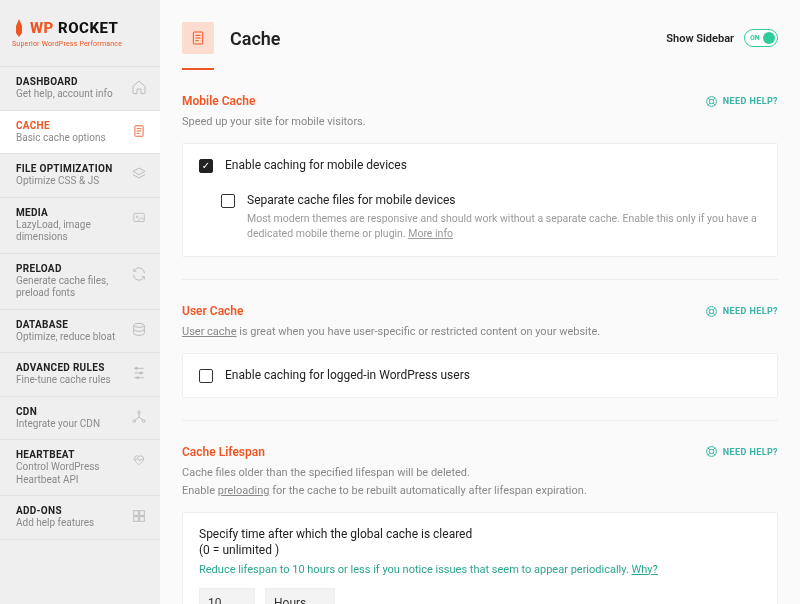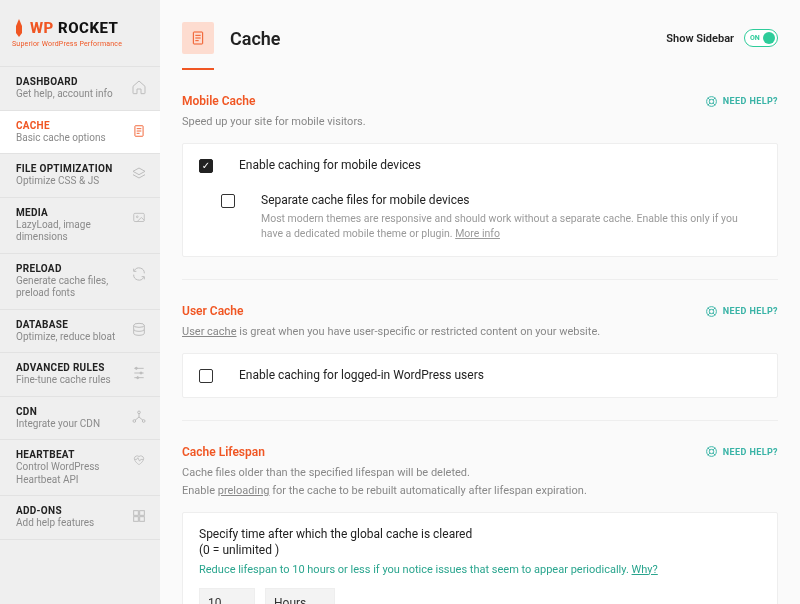--- a/index.html
+++ b/index.html
@@ -39,21 +39,21 @@
   
   .section{padding:24px 0 6px 0;border-top:1px solid #eee;}
   .section:first-of-type{border-top:none;}
   .sec-head{display:flex;align-items:center;justify-content:space-between;margin-bottom:6px;}
   .sec-title{font-size:12px;font-weight:600;color:#f05623;}
   .need-help{display:flex;align-items:center;gap:5px;font-size:9px;font-weight:700;color:#39b3a6;letter-spacing:.4px;cursor:pointer;}
   .need-help svg{width:13px;height:13px;}
   .sec-desc{font-size:11px;color:#888;margin-bottom:12px;line-height:1.5;}
   .sec-desc a, .link{color:#888;text-decoration:underline;cursor:pointer;}
   .card{border:1px solid #eee;background:#fff;border-radius:2px;padding:14px 16px;margin-bottom:16px;}
-  .chk-row{display:flex;align-items:flex-start;gap:26px;}
+  .chk-row{display:flex;align-items:flex-start;gap:12px;}
   .chk{width:14px;height:14px;border:1.5px solid #333;border-radius:2px;flex:0 0 14px;margin-top:1px;display:flex;align-items:center;justify-content:center;cursor:pointer;background:#fff;}
   .chk.checked{background:#222;border-color:#222;color:#fff;}
   .chk.checked:after{content:"✓";font-size:10px;line-height:1;color:#fff;}
   .chk-label{font-size:12px;color:#222;}
   .sub-card{margin-top:20px;margin-left:22px;}
   .sub-desc{font-size:10.5px;color:#9a9a9a;line-height:1.5;margin-top:4px;}
   .sub-desc .more{text-decoration:underline;cursor:pointer;color:#9a9a9a;}
   .lifespan-desc{font-size:12px;color:#222;margin-bottom:2px;}
   .hint{font-size:11px;color:#2aa58e;margin-top:6px;}
   .hint .why{text-decoration:underline;cursor:pointer;}

